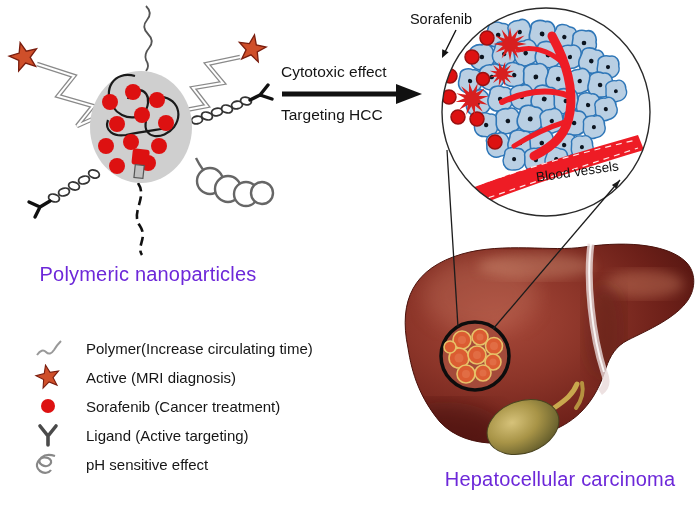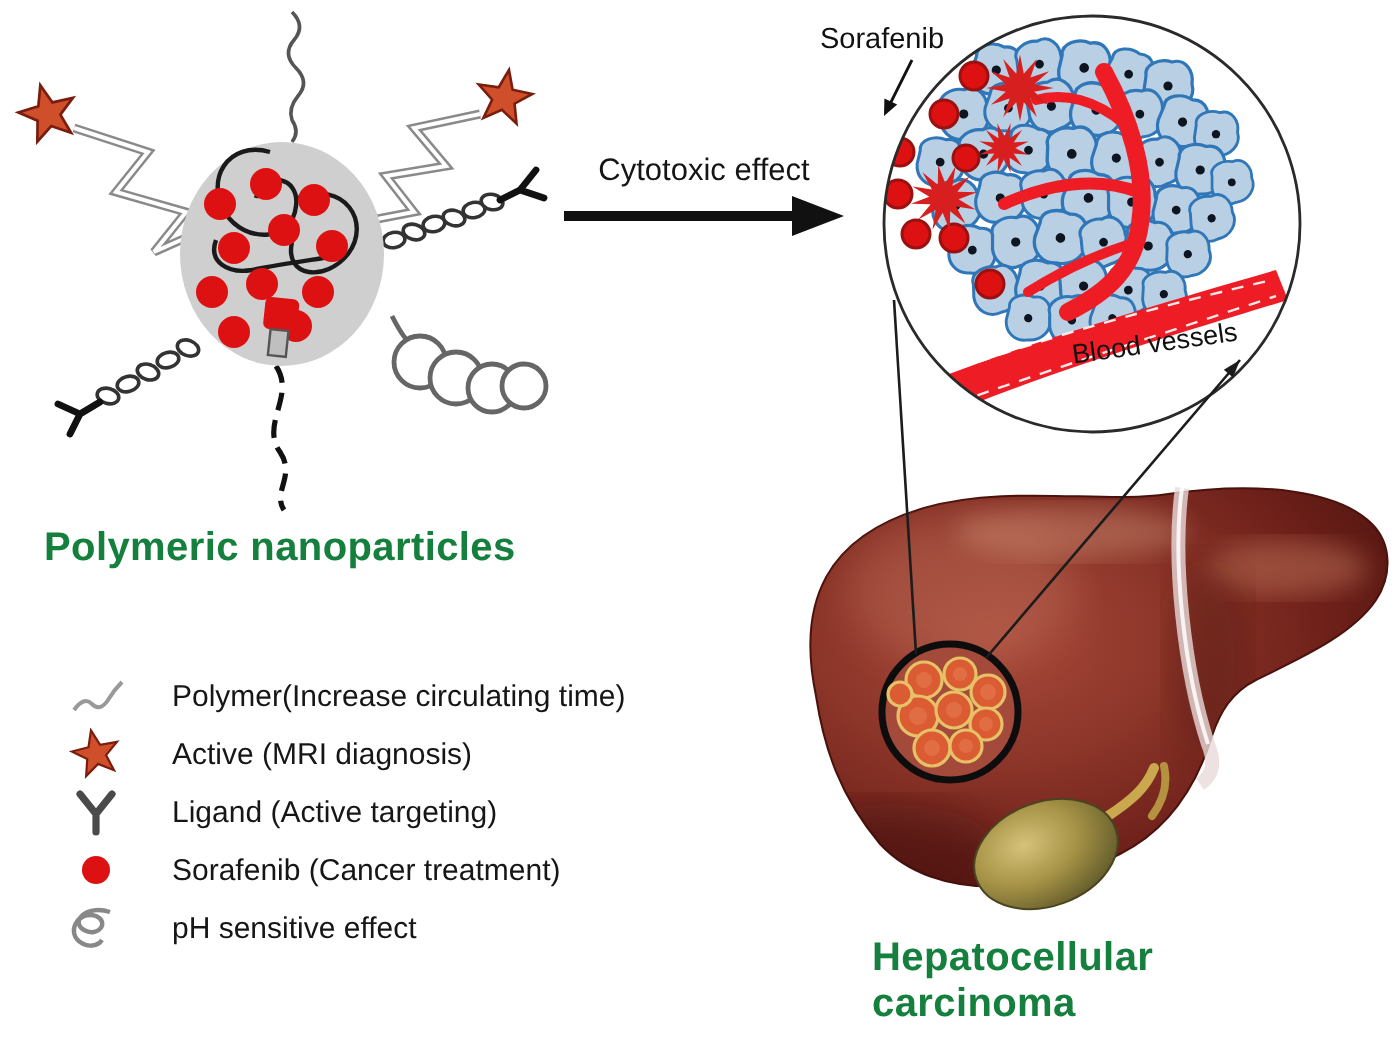--- a/index.html
+++ b/index.html
@@ -1,22 +1,22 @@
 <!DOCTYPE html>
 <html><head>
 <meta charset="utf-8">
 <style>
   * { margin:0; padding:0; box-sizing:border-box; }
   body { background:#ffffff; font-family:"Liberation Sans", sans-serif; color:#111; }
   #canvas { position:relative; width:699px; height:526px; background:#fff; overflow:hidden; }
   .abs { position:absolute; }
-  .caption { font-size:20px; color:#15803d; text-align:left; letter-spacing:0.2px;font-weight:bold; }
+  .caption { font-size:20px; color:#6d28d9; text-align:center; letter-spacing:0.2px; }
   #nano-caption { left:22px; top:263px; width:252px; }
   #liver-caption { left:436px; top:468px; width:248px; }
-  #arrow-block { left:281px; top:77px; width:142px; text-align:center; }
+  #arrow-block { left:281px; top:63px; width:142px; }
   #arrow-block .arrow-label { font-size:15.5px; color:#151515; }
   #arrow-block svg { display:block; margin:3px auto 2px auto; }
   #legend { left:28px; top:336px; display:flex; flex-direction:column; gap:5px; }
   .legend-row { display:flex; align-items:center; height:24px; }
   .legend-icon { width:40px; display:flex; justify-content:center; align-items:center; }
   .legend-label { font-size:15px; color:#161616; padding-left:18px; white-space:nowrap; }
   svg text { font-family:"Liberation Sans", sans-serif; }
 </style>
 </head>
 <body>
@@ -111,20 +111,21 @@
   </svg>
 
   <div id="nano-caption" class="abs caption">Polymeric nanoparticles</div>
 
   <div id="arrow-block" class="abs">
     <div class="arrow-label">Cytotoxic effect</div>
     <svg width="140" height="20" viewBox="0 0 140 20">
       <rect x="0" y="7.5" width="116" height="5" fill="#111"></rect>
       <polygon points="114,0 140,10 114,20" fill="#111"></polygon>
     </svg>
+    <div class="arrow-label">Targeting HCC</div>
   </div>
 
   <svg class="abs" style="left:386px;top:0" width="313" height="480" viewBox="0 0 313 480">
     <defs>
       <clipPath id="insetClip">
           <circle cx="160" cy="112" r="104"></circle>
         </clipPath>
       <clipPath id="liverClip">
         <path d="M22,348 C12,300 28,268 76,254 C118,242 166,252 198,247 C246,240 284,246 300,262
                  C310,272 310,288 302,300 C290,318 262,330 242,340 C230,346 224,356 220,368
@@ -297,36 +298,36 @@
       <span class="legend-icon">
         <svg width="34" height="26" viewBox="0 0 34 26">
           <use href="#star" transform="translate(17,13) scale(1.1) rotate(-12)" fill="#cf4f2a" stroke="#7a1d0e" stroke-width="1"></use>
         </svg>
       </span>
       <span class="legend-label">Active (MRI diagnosis)</span>
     </div>
     <div class="legend-row">
       <span class="legend-icon">
         <svg width="34" height="26" viewBox="0 0 34 26">
+          <circle cx="17" cy="13" r="7" fill="#dd1111"></circle>
+        </svg>
+      </span>
+      <span class="legend-label">Sorafenib (Cancer treatment)</span>
+    </div>
+    <div class="legend-row">
+      <span class="legend-icon">
+        <svg width="34" height="26" viewBox="0 0 34 26">
           <path d="M17,23 L17,14 M17,14 L9,4 M17,14 L25,4" fill="none" stroke="#4a4a4a" stroke-width="3.6" stroke-linecap="round"></path>
         </svg>
       </span>
       <span class="legend-label">Ligand (Active targeting)</span>
     </div>
     <div class="legend-row">
       <span class="legend-icon">
         <svg width="34" height="26" viewBox="0 0 34 26">
-          <circle cx="17" cy="13" r="7" fill="#dd1111"></circle>
-        </svg>
-      </span>
-      <span class="legend-label">Sorafenib (Cancer treatment)</span>
-    </div>
-    <div class="legend-row">
-      <span class="legend-icon">
-        <svg width="34" height="26" viewBox="0 0 34 26">
           <path d="M24,5 C12,1 4,10 11,14 C18,18 24,10 17,7 C8,4 2,15 9,20 C13,23 18,22 20,19" fill="none" stroke="#888" stroke-width="2.2"></path>
         </svg>
       </span>
       <span class="legend-label">pH sensitive effect</span>
     </div>
   </div>
 
 </div>
 
 </body></html>

